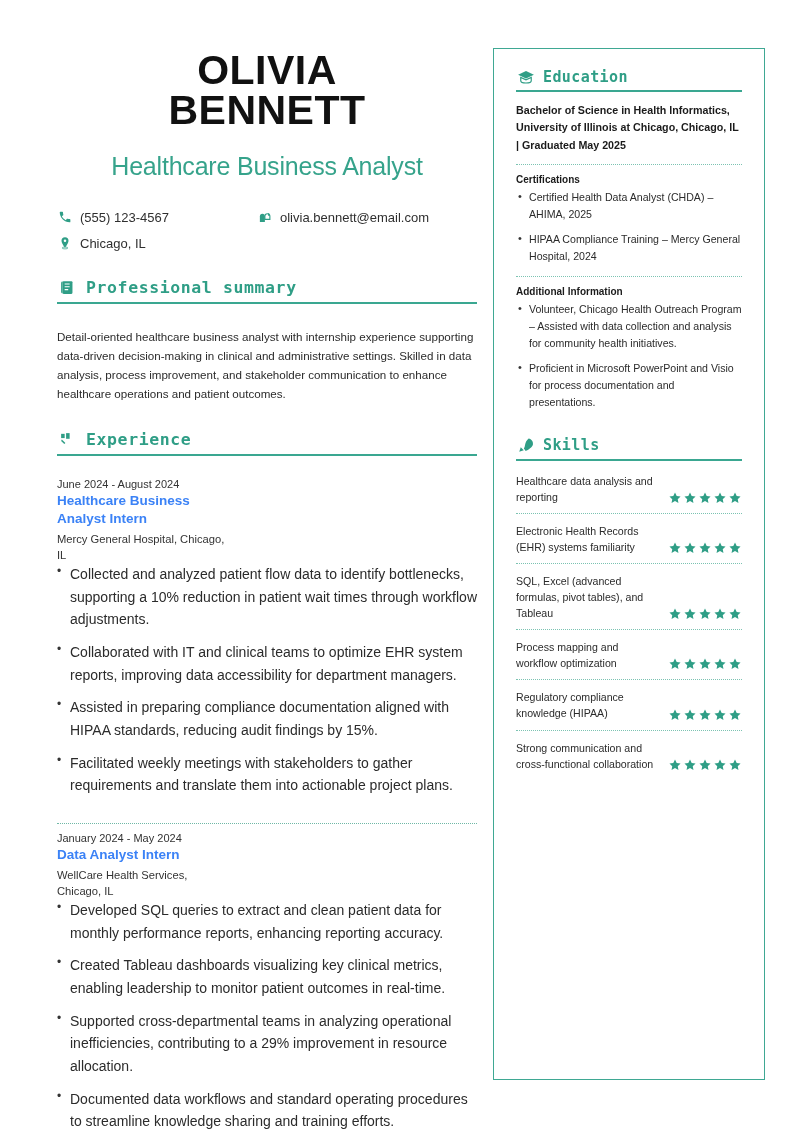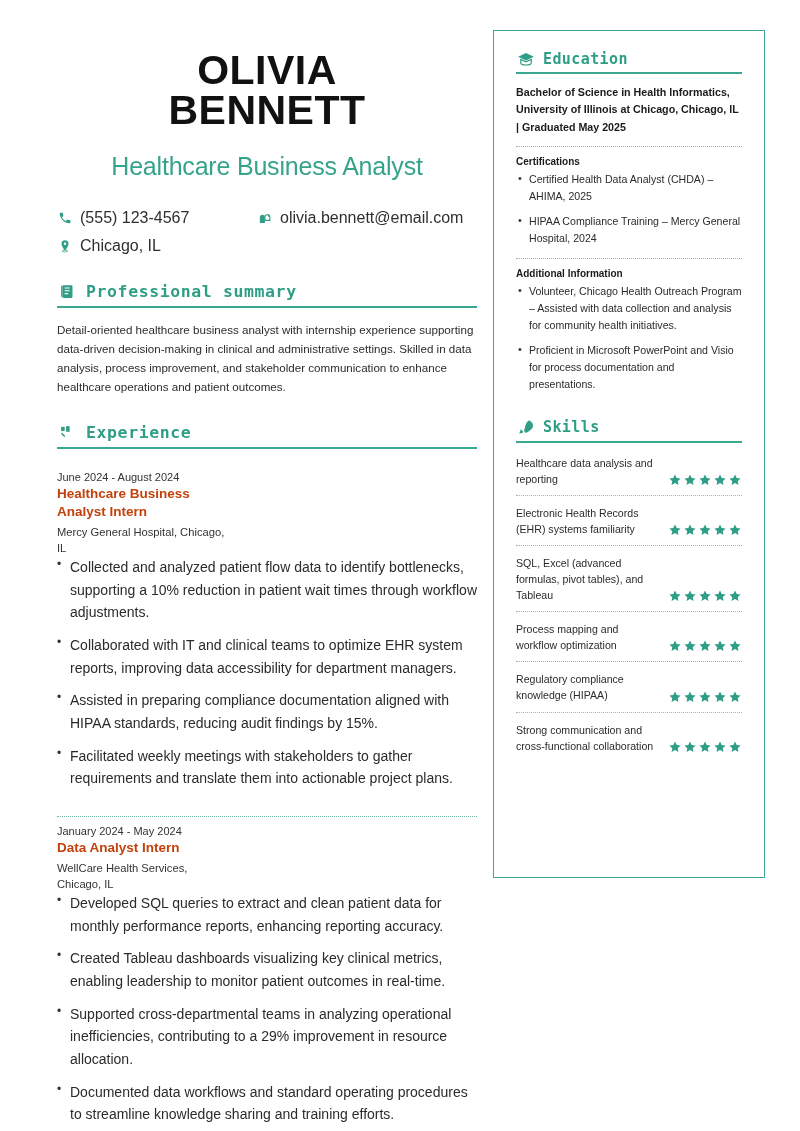--- a/index.html
+++ b/index.html
@@ -30,53 +30,53 @@
     text-align:center;
     color:#36a38b;
     font-size:25px;
     font-weight:normal;
     margin-top:22px;
     letter-spacing:-0.2px;
   }
 
   .contacts { margin-top:28px; }
   .crow { display:flex; align-items:flex-start; margin-bottom:10px; }
-  .citem { display:flex; align-items:center; font-size:16px; color:#2f2f2f;text-align:right; }
+  .citem { display:flex; align-items:center; font-size:13px; color:#2f2f2f;text-align:right; }
   .citem.left-col { width:200px; }
   .cicon { width:16px; height:16px; margin-right:7px; flex:none; display:flex; align-items:center; justify-content:center; }
   .cicon svg { display:block; }
 
   
   .sec { margin-top:26px; }
   .sec-head {
     display:flex; align-items:center;
     color:#2f9e86;
     font-family:"DejaVu Sans Mono", monospace;
     font-weight:bold;
     font-size:16.5px;
     letter-spacing:0.6px;
     padding-bottom:5px;
   }
   .sec-head .sicon { width:20px; height:20px; margin-right:9px; flex:none; display:flex; align-items:center; justify-content:center; }
   .sec-rule { height:2px; background:#3aa791; width:100%; }
 
   .summary {
-    margin-top:13px;
+    margin-top:24px;
     font-size:11.6px;
     line-height:1.62;
     color:#2b2b2b;
   }
 
   
   .exp { margin-top:14px; }
   .exp-entry { display:flex; padding-top:8px;flex-direction:column; }
   .exp-left { width:185px; padding-right:14px; flex:none; }
   .exp-right { flex:1; }
   .exp-dates { font-size:11px; color:#333; }
-  .exp-role { font-size:13.5px; font-weight:bold; color:#c2410c; line-height:1.3; margin-top:2px; }
+  .exp-role { font-size:13.5px; font-weight:bold; color:#3b82f6; line-height:1.3; margin-top:2px; }
   .exp-org { font-size:11.2px; color:#333; line-height:1.45; margin-top:3px; }
   .exp-sep { border-top:1.4px dotted #6fb8a6; margin-top:16px; }
 
   ul.bullets { list-style:none; }
   ul.bullets li {
     position:relative;
     padding-left:13px;
     font-size:14px;
     line-height:1.62;
     margin-bottom:10px;
@@ -84,22 +84,22 @@
   }
   ul.bullets li:before {
     content:"•";
     position:absolute; left:0; top:-1px;
     font-size:12px; color:#333;
   }
 
   
   .right {
     position:absolute;
-    left:493px; top:30px;
-    width:272px; height:848px;
+    left:493px; top:48px;
+    width:272px; height:1032px;
     border:1.6px solid #3fa893;
     padding:18px 22px;
   }
   .r-sec-head {
     display:flex; align-items:center;
     color:#2f9e86;
     font-family:"DejaVu Sans Mono", monospace;
     font-weight:bold;
     font-size:15px;
     letter-spacing:0.4px;

